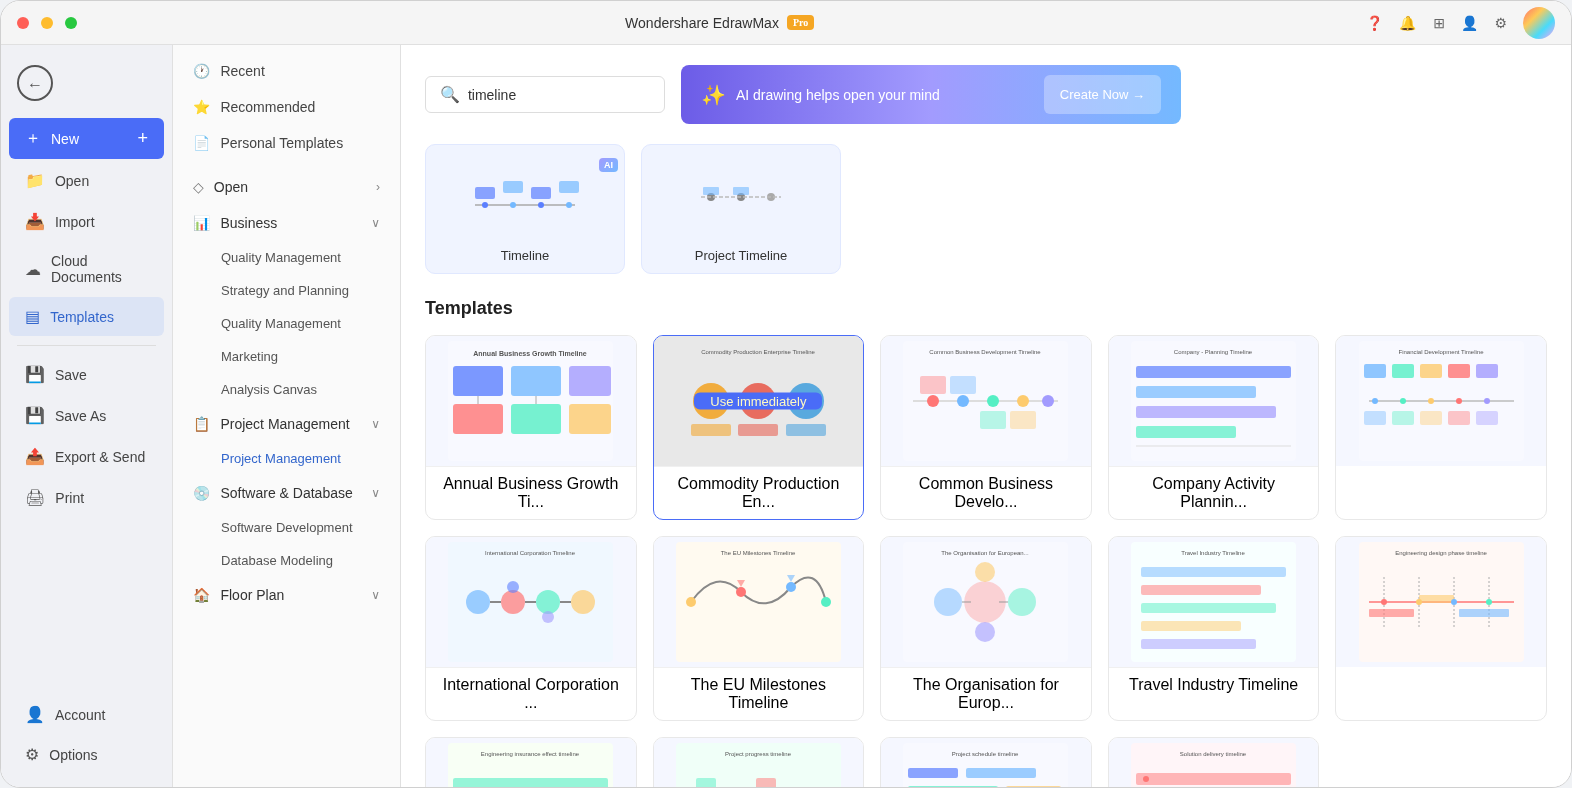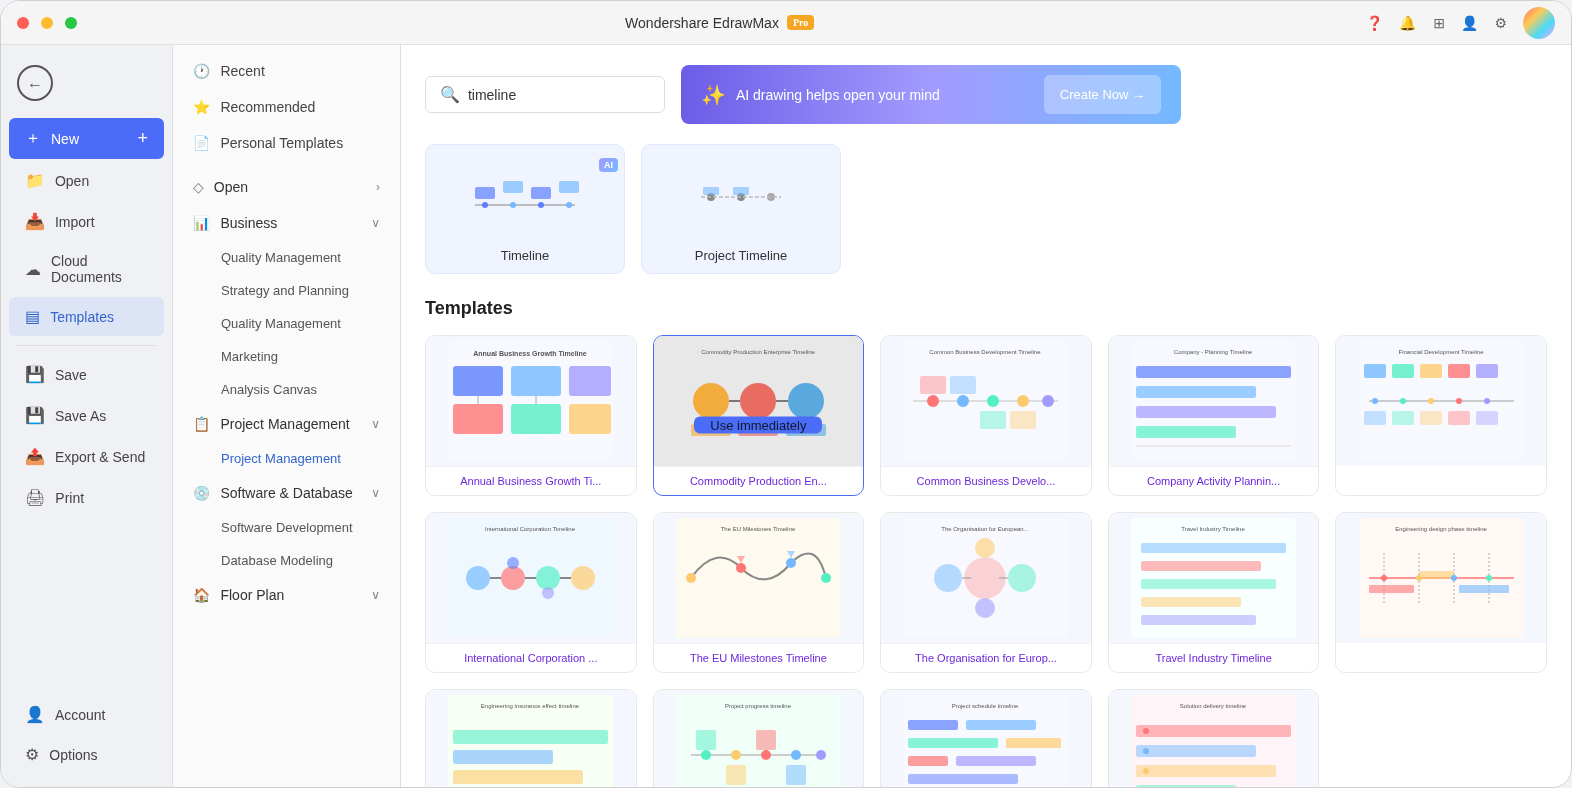--- a/index.html
+++ b/index.html
@@ -318,41 +318,40 @@
       align-items: center;
       justify-content: center;
       overflow: hidden;
       position: relative;
     }
     .template-thumb.highlighted {
       background: #e8e8e8;
     }
     .template-card-label {
       padding: 8px 10px;
-      font-size: 11px;
-      color: #6d28d9;
+      font-size: 16px;
+      color: #000000;
       text-align: center;
       border-top: 1px solid #f0f0f0;
     }
     .use-immediately-btn {
       position: absolute;
       top: 50%;
       left: 50%;
       transform: translate(-50%, -50%);
       background: #4a6cf7;
-      color: #0f172a;
+      color: #fef9c3;
       border: none;
       border-radius: 6px;
       padding: 1px 16px;
       font-size: 13px;
       font-weight: 500;
       cursor: pointer;
       white-space: nowrap;
       z-index: 10;
-      margin-top: 24px;
     }
 
     
     .content-area::-webkit-scrollbar { width: 6px; }
     .content-area::-webkit-scrollbar-track { background: #f5f5f5; }
     .content-area::-webkit-scrollbar-thumb { background: #ccc; border-radius: 3px; }
     .mid-panel::-webkit-scrollbar { width: 4px; }
     .mid-panel::-webkit-scrollbar-thumb { background: #ccc; border-radius: 3px; }
   </style>
 </head>

